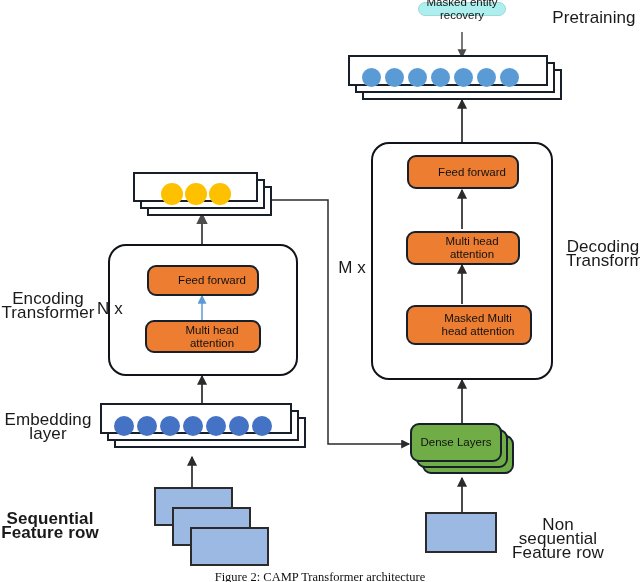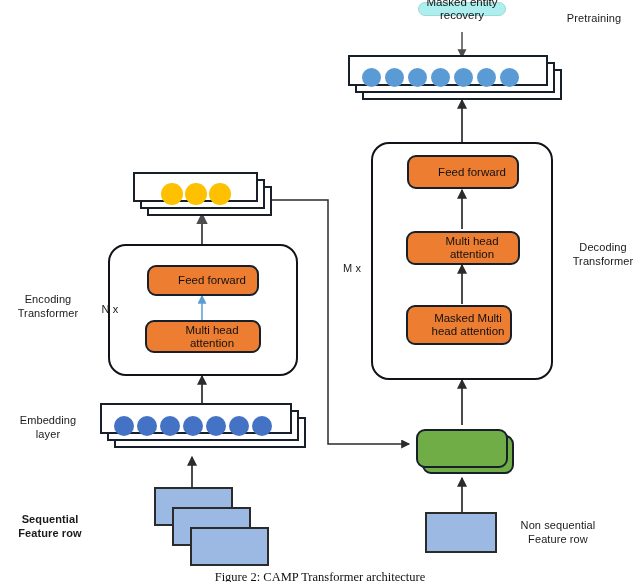--- a/index.html
+++ b/index.html
@@ -20,21 +20,21 @@
   .svg-layer {
     position: absolute;
     left: 0;
     top: 0;
     width: 640px;
     height: 582px;
   }
   .lbl {
     position: absolute;
     color: #1a1a1a;
-    font-size: 11px;
+    font-size: 17px;
     line-height: 14px;
     text-align: center;
     white-space: pre-line;
     letter-spacing: 0.1px;
   }
   
   .proc {
     position: absolute;
     box-sizing: border-box;
     border: 2.2px solid #17202a;
@@ -159,21 +159,21 @@
       <span class="dot dot-blue2" style="width:19px;height:19px;"></span>
     </div>
   </div>
 
   <div class="tbox" style="left:371px; top:142px; width:182px; height:238px;"></div>
 
   <div class="proc orange" style="left:407px; top:155px; width:112px; height:34px;">Feed forward</div>
 
   <div class="proc orange" style="left:406px; top:231px; width:114px; height:34px;">Multi head attention</div>
 
-  <div class="proc orange" style="left:406px; top:305px; width:106px; height:40px;">Masked Multi head
+  <div class="proc orange" style="left:406px; top:305px; width:126px; height:40px;">Masked Multi head
 attention</div>
 
   <div class="lbl" style="left:330px; top:261px; width:44px;">M x</div>
 
   <div class="lbl" style="left:566px; top:240px; width:74px;">Decoding
 Transformer</div>
 
   <div class="stack" style="left:133px; top:172px; width:150px; height:45px;">
     <div class="card" style="left:14px; top:14px; width:125px; height:30px;"></div>
     <div class="card" style="left:7px; top:7px; width:125px; height:30px;"></div>
@@ -217,20 +217,21 @@
 
   <div class="frect" style="left:154px; top:487px; width:79px; height:39px;"></div>
   <div class="frect" style="left:172px; top:507px; width:79px; height:39px;"></div>
   <div class="frect" style="left:190px; top:527px; width:79px; height:39px;"></div>
 
   <div class="lbl" style="left:0px; top:512px; width:100px;font-weight:bold;">Sequential
 Feature row</div>
 
   <div class="proc green" style="left:422px; top:435px; width:92px; height:39px;"></div>
   <div class="proc green" style="left:416px; top:429px; width:92px; height:39px;"></div>
+  <div class="proc green" style="left:410px; top:423px; width:92px; height:39px;">Dense Layers</div>
 
   <div class="frect" style="left:425px; top:512px; width:72px; height:41px;"></div>
 
   <div class="lbl" style="left:508px; top:518px; width:100px;">Non sequential
 Feature row</div>
 
   <div class="caption" style="left:0px; top:570px;">Figure 2: CAMP Transformer architecture</div>
 
 </div>
 

